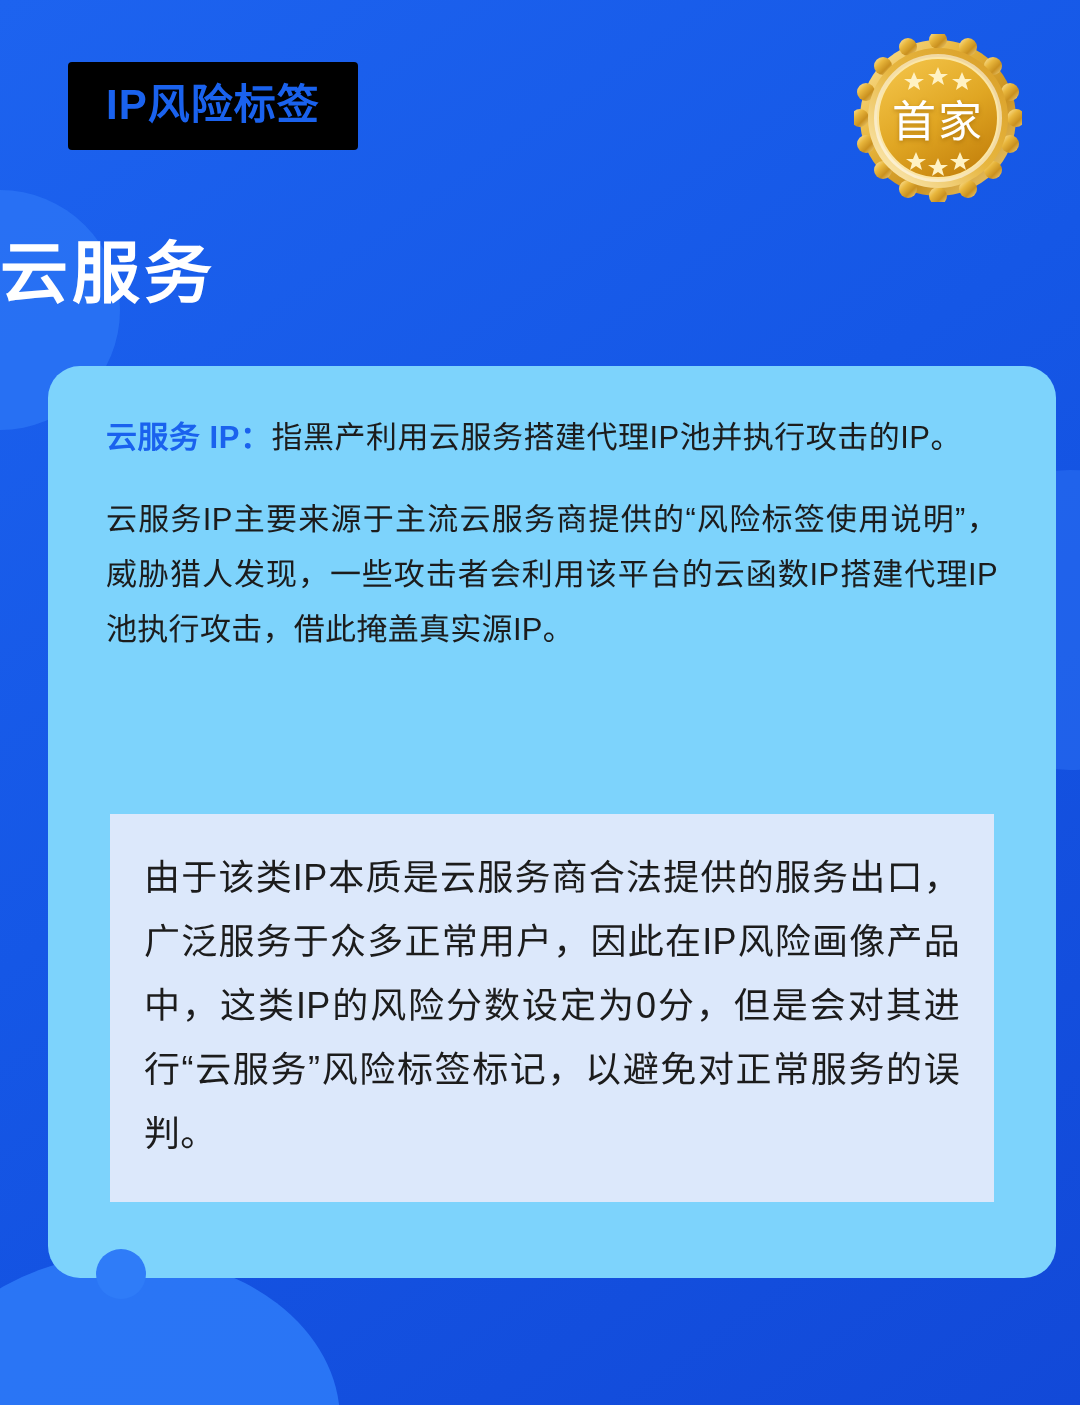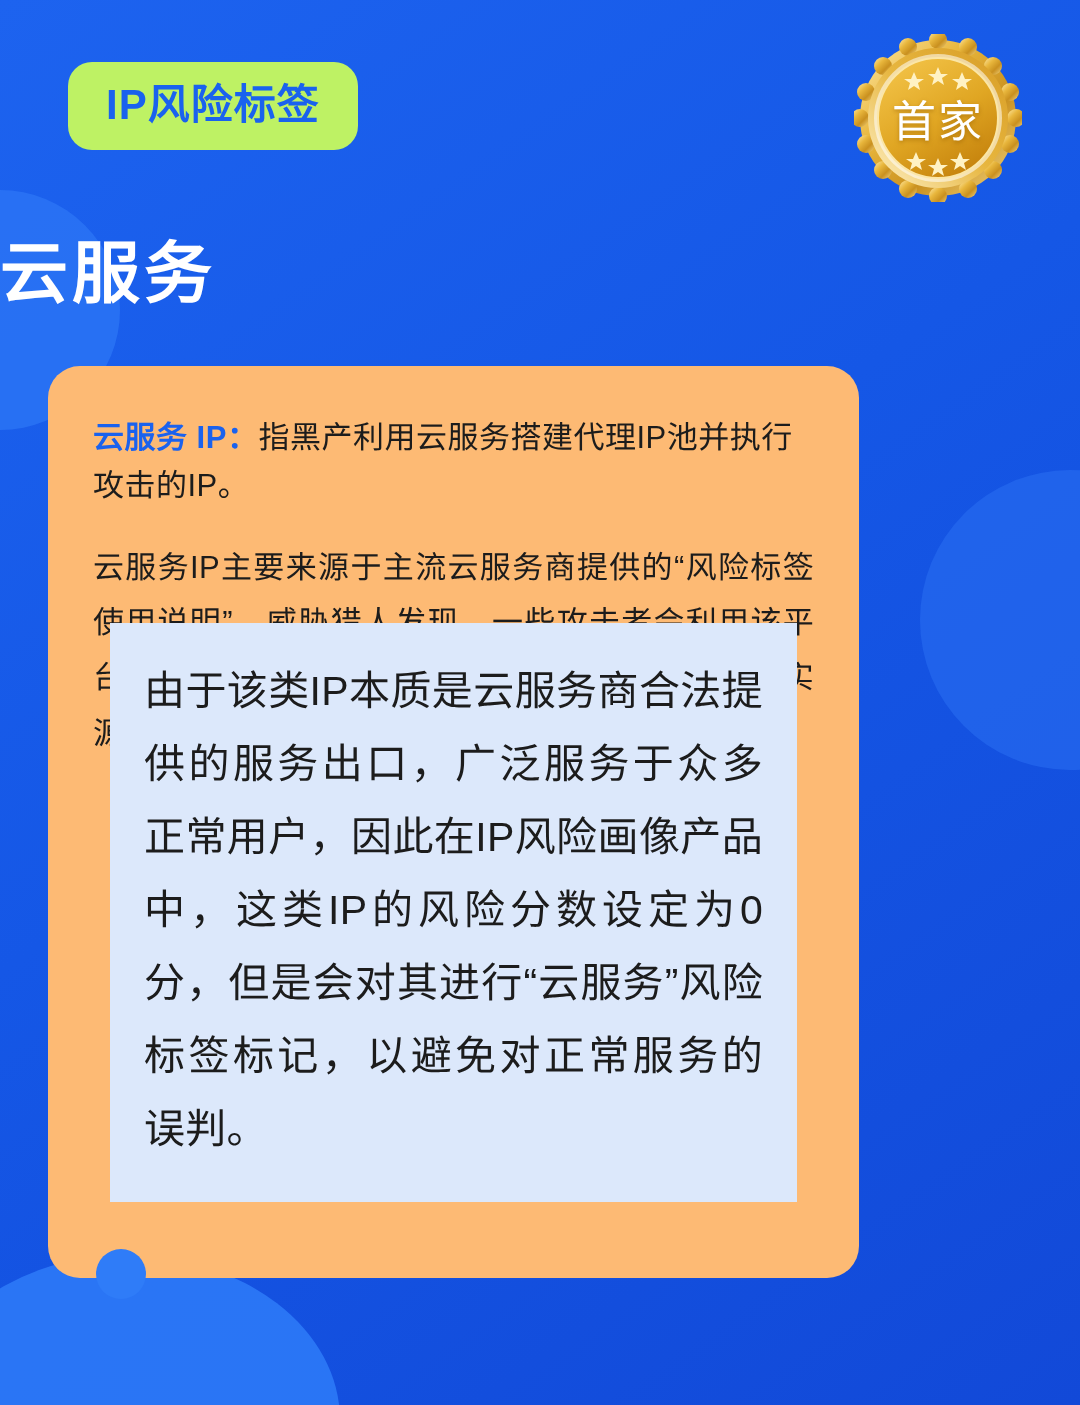--- a/index.html
+++ b/index.html
@@ -47,22 +47,22 @@
     border-radius: 50%;
     background: #2a70f2;
     opacity: 0.55;
   }
 
   
   .header-tag {
     position: absolute;
     left: 68px;
     top: 62px;
-    background: #bef264;
-    border-radius: 24px;
+    background: #000000;
+    border-radius: 4px;
     padding: 22px 38px 24px;
     color: #1a62ee;
     font-size: 42px;
     font-weight: bold;
     letter-spacing: 1px;
     line-height: 1;
     z-index: 5;
   }
 
   
@@ -101,25 +101,25 @@
     font-weight: bold;
     letter-spacing: 4px;
     z-index: 4;
   }
 
   
   .card {
     position: absolute;
     left: 48px;
     top: 366px;
-    width: 811px;
+    width: 1008px;
     height: 912px;
-    background: #fdba74;
+    background: #7dd3fc;
     border-radius: 32px;
-    padding: 48px 45px;
+    padding: 48px 58px;
     z-index: 3;
   }
 
   .definition {
     font-size: 31px;
     line-height: 1.55;
     color: #1c1c1c;
     margin-bottom: 30px;
     letter-spacing: 0.5px;
   }
@@ -146,21 +146,21 @@
     padding: 32px 34px 36px;
   }
   .note-title {
     font-size: 31px;
     font-weight: bold;
     color: #1a52c8;
     margin-bottom: 18px;
     letter-spacing: 0.5px;
   }
   .note-body {
-    font-size: 41px;
+    font-size: 36px;
     line-height: 1.78;
     color: #1c1c1c;
     letter-spacing: 0.3px;
     text-align: justify;
   }
 
   
   .card-dot {
     position: absolute;
     left: 96px;

